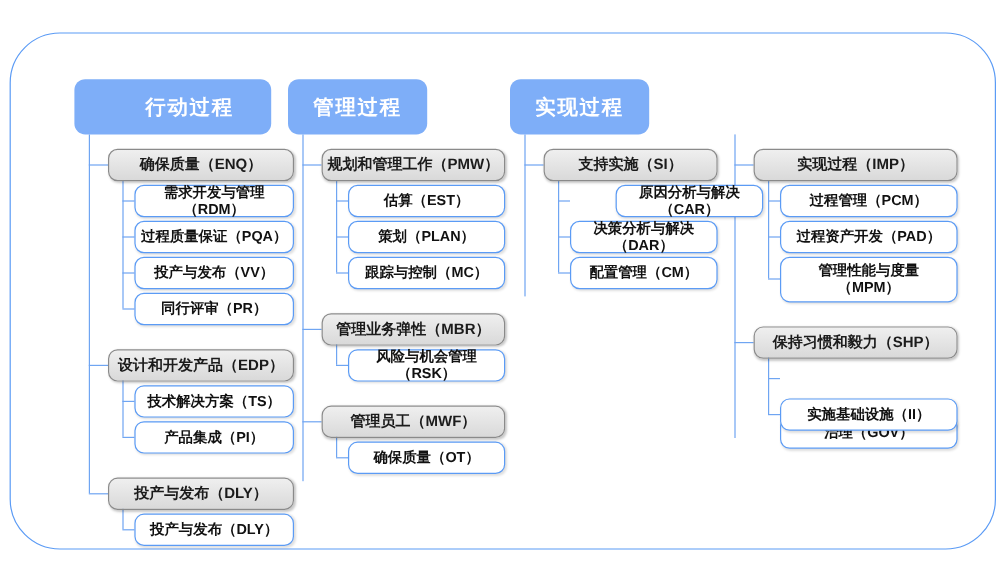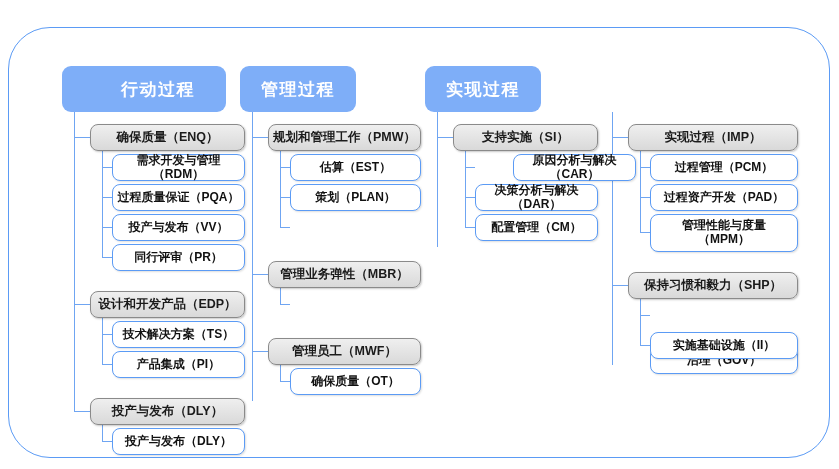--- a/index.html
+++ b/index.html
@@ -98,25 +98,27 @@
         <div class="trunk" style="left: 12px; top: 46px; height: 298.5px;"></div>
         <div class="hline" style="left: 12px; top: 70.5px; width: 16px;"></div>
         <div class="hline" style="left: 12px; top: 237.5px; width: 16px;"></div>
         <div class="hline" style="left: 12px; top: 344.5px; width: 16px;"></div>
       </div>
       <div class="col" style="left: 240px; width: 183px;">
         <div class="col-head" style="width: 116px;">管理过程</div>
         <div class="gbox" style="position: absolute; left: 28px; top: 58px; width: 151px;">规划和管理工作（PMW）</div>
         <div class="lbox" style="position: absolute; left: 50px; top: 88px; width: 129px; height: 25px;">估算（EST）</div>
         <div class="lbox" style="position: absolute; left: 50px; top: 118px; width: 129px; height: 25px;">策划（PLAN）</div>
+        <div class="lbox" style="position: absolute; left: 50px; top: 148px; width: 129px; height: 25px;">跟踪与控制（MC）</div>
         <div class="vline" style="left: 40px; top: 83px; height: 77.5px;"></div>
         <div class="hline" style="left: 40px; top: 100.5px; width: 10px;"></div>
         <div class="hline" style="left: 40px; top: 130.5px; width: 10px;"></div>
         <div class="hline" style="left: 40px; top: 160.5px; width: 10px;"></div>
         <div class="gbox" style="position: absolute; left: 28px; top: 195px; width: 151px;">管理业务弹性（MBR）</div>
+        <div class="lbox" style="position: absolute; left: 50px; top: 225px; width: 129px; height: 25px;">风险与机会管理（RSK）</div>
         <div class="vline" style="left: 40px; top: 220px; height: 17.5px;"></div>
         <div class="hline" style="left: 40px; top: 237.5px; width: 10px;"></div>
         <div class="gbox" style="position: absolute; left: 28px; top: 272px; width: 151px;">管理员工（MWF）</div>
         <div class="lbox" style="position: absolute; left: 50px; top: 302px; width: 129px; height: 25px;">确保质量（OT）</div>
         <div class="vline" style="left: 40px; top: 297px; height: 17.5px;"></div>
         <div class="hline" style="left: 40px; top: 314.5px; width: 10px;"></div>
         <div class="trunk" style="left: 12px; top: 46px; height: 289px;"></div>
         <div class="hline" style="left: 12px; top: 70.5px; width: 16px;"></div>
         <div class="hline" style="left: 12px; top: 207.5px; width: 16px;"></div>
         <div class="hline" style="left: 12px; top: 284.5px; width: 16px;"></div>

